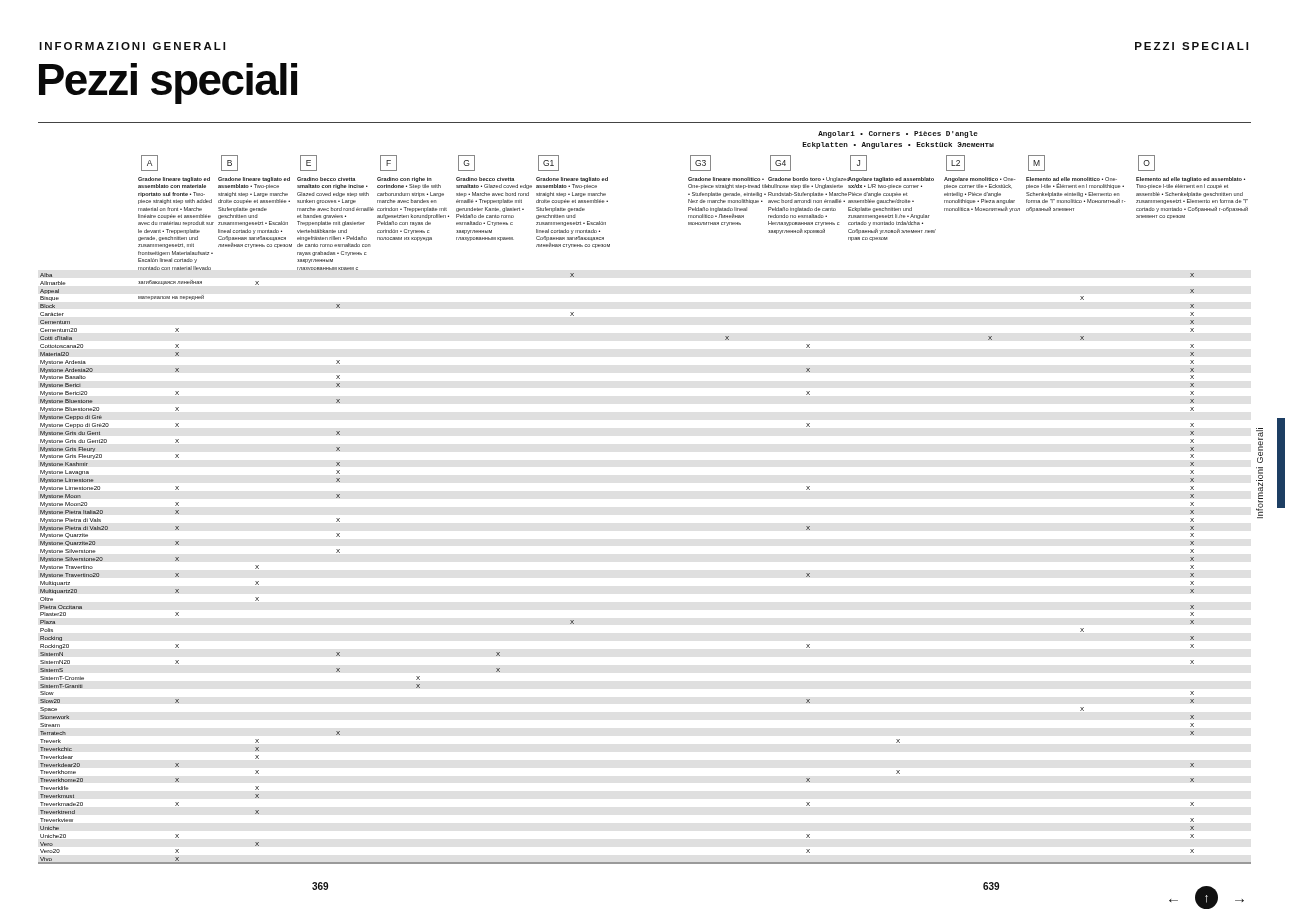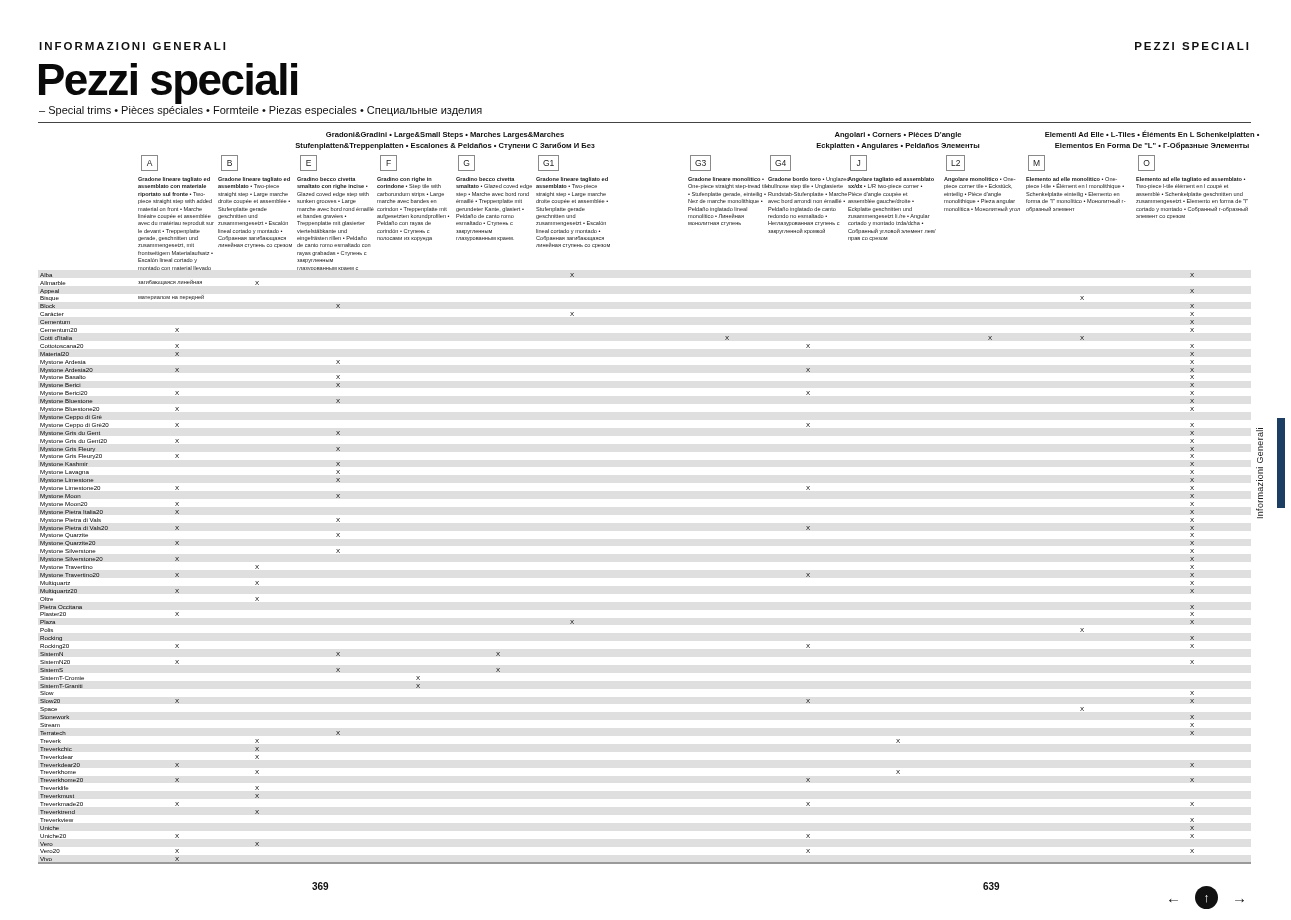--- a/index.html
+++ b/index.html
@@ -6,21 +6,21 @@
   .page{position:relative;width:1291px;height:920px;background:#fff;overflow:hidden;
         font-family:"Liberation Sans","DejaVu Sans",sans-serif;color:#111;}
   .toplabel{position:absolute;top:40px;font-size:11.5px;font-weight:600;letter-spacing:2px;color:#111;}
   .toplabel.left{left:39px;}
   .toplabel.right{right:40px;}
   .title{position:absolute;left:36px;top:55px;font-size:44px;font-weight:700;letter-spacing:-1.5px;color:#0a0a0a;}
   .subtitle{position:absolute;left:39px;top:104px;font-size:11px;color:#111;}
   .rule{position:absolute;left:38px;top:122px;width:1213px;height:1px;background:#444;}
   .grouphead{position:absolute;top:129px;font-size:7.6px;font-weight:700;text-align:center;line-height:1.5;color:#111;}
   .g1{left:245px;width:400px;}
-  .g2{left:748px;width:300px;}
+  .g2{left:748px;width:300px;font-family:Liberation Mono, monospace;}
   .g3{left:1012px;width:280px;}
   .letterbox{position:absolute;top:155px;border:1px solid #8a8a8a;background:#fff;color:#222;
              font-size:8.5px;font-weight:500;padding:2px 4px;min-width:7px;text-align:center;}
   .coldesc{position:absolute;top:176px;font-size:5.6px;line-height:1.32;color:#1a1a1a;}
   .coldesc b{font-weight:700;}
   .tbl{position:absolute;left:38px;top:270px;width:1213px;}
   .trow{position:absolute;left:0;width:1213px;height:7.9px;}
   .trow.odd{background:#dfdfdf;}
   .rlabel{position:absolute;left:2px;top:0.8px;font-size:6.2px;line-height:7px;color:#000;white-space:nowrap;}
   .mark{position:absolute;top:0.8px;font-size:6.2px;line-height:7px;color:#000;transform:translateX(-50%);}
@@ -38,34 +38,25 @@
                  text-align:center;letter-spacing:0.3px;}
   .sidetab-bar{position:absolute;left:1277px;top:418px;width:8px;height:90px;}
 </style>
 </head>
 <body>
 
 <div class="page">
   <span class="toplabel left">INFORMAZIONI GENERALI</span>
   <span class="toplabel right">PEZZI SPECIALI</span>
   <div class="title">Pezzi speciali</div>
-  <div class="subtitle">– Special trims • Pièces spéciales • Formteile • Piezas especiales • Специальные изделия</div>
   <div class="rule"></div>
 
-  <div class="grouphead g1">
-    <div>Gradoni&amp;Gradini • Large&amp;Small Steps • Marches Larges&amp;Marches</div>
-      <div>Stufenplatten&amp;Treppenplatten • Escalones &amp; Peldaños • Ступени С Загибом И Без</div>
-  </div>
   <div class="grouphead g2">
     <div>Angolari • Corners • Pièces D'angle</div>
-      <div>Eckplatten • Angulares • Peldaños Элементы</div>
-  </div>
-  <div class="grouphead g3">
-    <div>Elementi Ad Elle • L-Tiles • Éléments En L Schenkelplatten •</div>
-      <div>Elementos En Forma De "L" • Г-Образные Элементы</div>
+      <div>Eckplatten • Angulares • Eckstück Элементы</div>
   </div>
 
   <div id="colheads">
       <div class="letterbox" style="left: 141px;">A</div>
       <div class="coldesc" style="left: 138px; width: 76px;"><b>Gradone lineare tagliato ed assemblato con materiale riportato sul fronte</b> • Two-piece straight step with added material on front • Marche linéaire coupée et assemblée avec du matériau reproduit sur le devant • Treppenplatte gerade, geschnitten und zusammengesetzt, mit frontseitigem Materialaufsatz • Escalón lineal cortado y montado con material llevado a la parte frontal • Собранная загибающаяся линейная ступень со срезом и с материалом на передней стороне.</div>
       <div class="letterbox" style="left: 221px;">B</div>
       <div class="coldesc" style="left: 218px; width: 76px;"><b>Gradone lineare tagliato ed assemblato</b> • Two-piece straight step • Large marche droite coupée et assemblée • Stufenplatte gerade geschnitten und zusammengesetzt • Escalón lineal cortado y montado • Собранная загибающаяся линейная ступень со срезом</div>
       <div class="letterbox" style="left: 300px;">E</div>
       <div class="coldesc" style="left: 297px; width: 77px;"><b>Gradino becco civetta smaltato con righe incise</b> • Glazed coved edge step with sunken grooves • Large marche avec bord rond émaillé et bandes gravées • Treppenplatte mit glasierter viertelstäbkante und eingefrästen rillen • Peldaño de canto romo esmaltado con rayas grabadas • Ступень с закругленным глазурованным краем с нарезными полосами</div>
       <div class="letterbox" style="left: 380px;">F</div>

